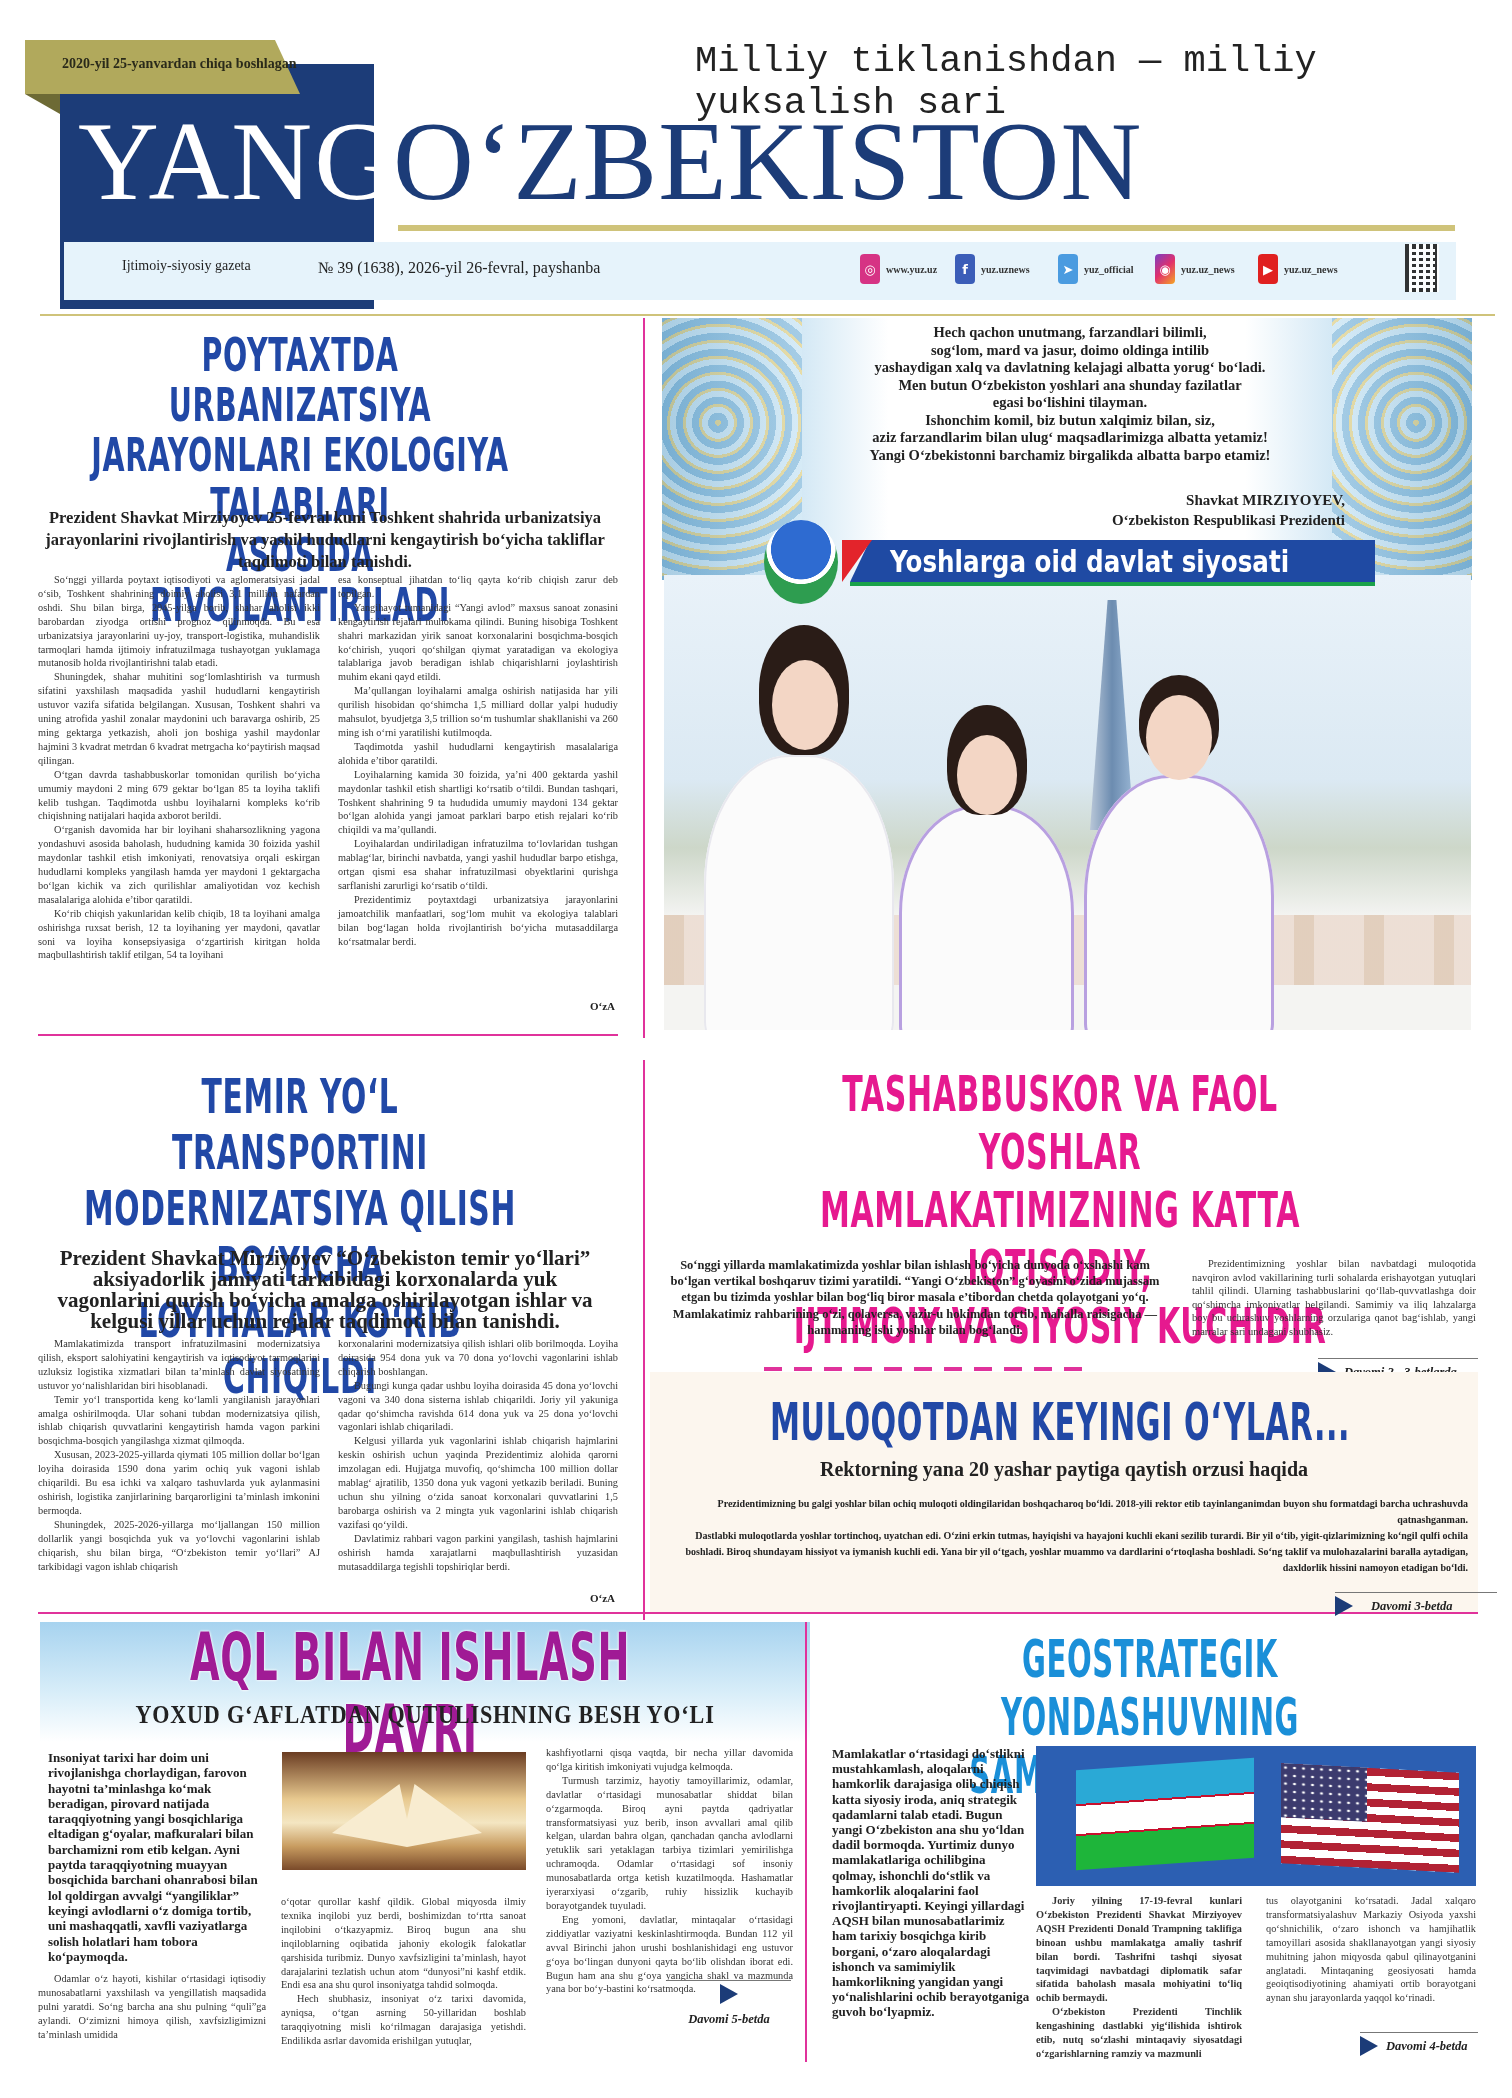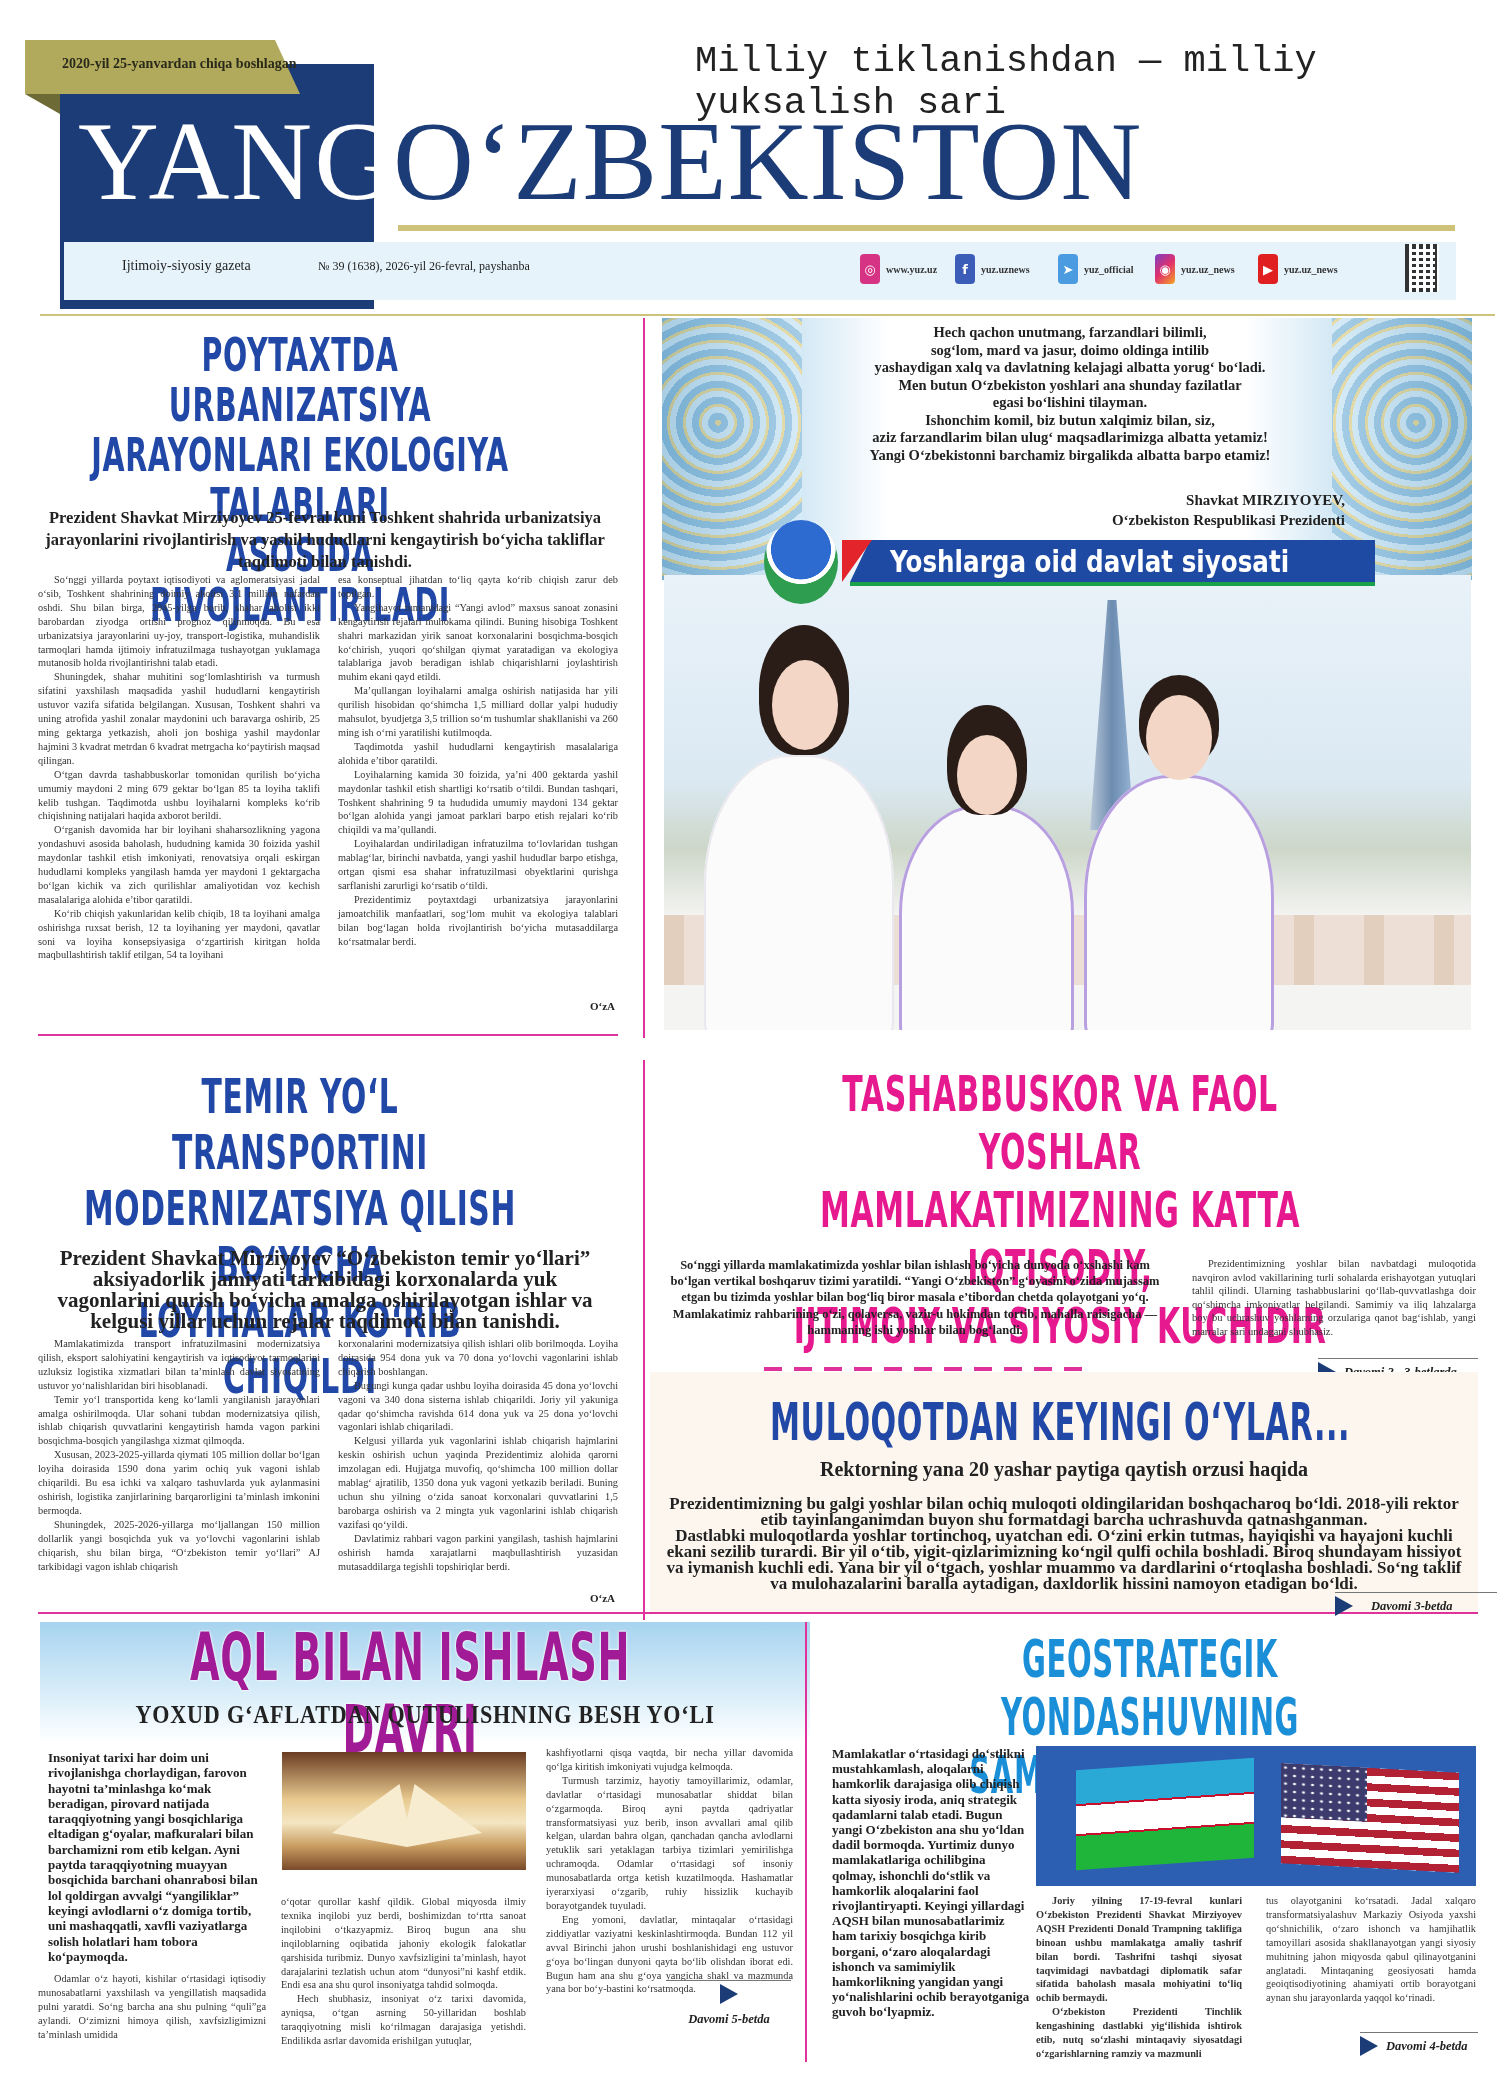--- a/index.html
+++ b/index.html
@@ -9,21 +9,21 @@
   .olive-tab{position:absolute;left:25px;top:40px;width:275px;height:54px;background:#b1a95c;clip-path:polygon(0 0,250px 0,275px 54px,0 54px);}
   .olive-fold{position:absolute;left:25px;top:94px;width:35px;height:20px;background:#6d6a35;clip-path:polygon(0 0,100% 0,100% 100%);}
   .tab-text{position:absolute;left:62px;top:56px;font-size:14px;font-weight:bold;color:#2a2a1a;font-family:"Liberation Serif",serif;}
   .navy-box{position:absolute;left:60px;top:64px;width:314px;height:245px;background:#1c3c78;}
   .yangi{position:absolute;left:78px;top:105px;font-size:112px;color:#fff;letter-spacing:2px;font-family:"Liberation Serif",serif;line-height:1;}
   .ozb{position:absolute;left:393px;top:105px;font-size:112px;color:#1c3c78;letter-spacing:1px;font-family:"Liberation Serif",serif;line-height:1;}
   .motto{position:absolute;left:695px;top:40px;font-size:37px;color:#222;font-family:Liberation Mono, monospace;}
   .olive-line{position:absolute;left:398px;top:225px;width:1057px;height:6px;background:#cfc37a;}
   .info-band{position:absolute;left:64px;top:242px;width:1392px;height:58px;background:#e6f3fb;}
   .gazeta{position:absolute;left:122px;top:258px;font-size:14px;color:#222;}
-  .issue{position:absolute;left:318px;top:259px;font-size:12px;color:#222;}
+  .issue{position:absolute;left:318px;top:259px;font-size:16px;color:#222;}
   .soc{position:absolute;top:254px;display:flex;align-items:center;gap:6px;font-size:10px;font-weight:bold;color:#333;}
   .soc .ico{width:20px;height:30px;border-radius:4px;display:flex;align-items:center;justify-content:center;color:#fff;font-size:13px;font-family:"DejaVu Sans",sans-serif;}
   .qr{position:absolute;left:1405px;top:244px;width:34px;height:48px;background:
     repeating-linear-gradient(90deg,#111 0 4px,#fff 4px 7px),#111;opacity:.85;}
   .qr:before{content:"";position:absolute;inset:4px;background:repeating-linear-gradient(0deg,#fff 0 3px,transparent 3px 6px);}
   .hr-olive{position:absolute;left:40px;top:314px;width:1455px;height:2px;background:#cfc37a;}
   
   .hl{position:absolute;font-family:"DejaVu Sans",sans-serif;font-weight:bold;text-align:center;transform:scaleX(.62);transform-origin:center top;letter-spacing:1px;}
   .lead{position:absolute;font-weight:bold;text-align:center;font-size:16.5px;line-height:22px;color:#222;}
   .body{position:absolute;font-size:10.3px;line-height:13.9px;text-align:justify;color:#333;}
@@ -202,21 +202,21 @@
   <div class="arrow-box" style="left:1318px;top:1358px;width:160px;">
     <span class="tri"></span>
     <span class="t">Davomi 2-, 3-betlarda</span>
   </div>
 </div>
 
 <div class="cream"></div>
 <div>
   <div class="hl" style="left:510px;top:1392px;width:1100px;font-size:52px;line-height:60px;color:#2148a6;transform:scaleX(.58);">MULOQOTDAN KEYINGI O‘YLAR...</div>
   <div class="abs" style="left:660px;top:1458px;width:808px;text-align:center;font-weight:bold;font-size:20px;color:#222;">Rektorning yana 20 yashar paytiga qaytish orzusi haqida</div>
-  <div class="abs" style="left:660px;top:1496px;width:808px;text-align:center;font-weight:bold;font-size:17px;line-height:16px;color:#222;">
+  <div class="abs" style="left:660px;top:1496px;width:808px;text-align:right;font-weight:bold;font-size:10px;line-height:16px;color:#222;">
     <div>Prezidentimizning bu galgi yoshlar bilan ochiq muloqoti oldingilaridan boshqacharoq bo‘ldi. 2018-yili rektor etib tayinlanganimdan buyon shu formatdagi barcha uchrashuvda qatnashganman.</div>
     <div>Dastlabki muloqotlarda yoshlar tortinchoq, uyatchan edi. O‘zini erkin tutmas, hayiqishi va hayajoni kuchli ekani sezilib turardi. Bir yil o‘tib, yigit-qizlarimizning ko‘ngil qulfi ochila boshladi. Biroq shundayam hissiyot va iymanish kuchli edi. Yana bir yil o‘tgach, yoshlar muammo va dardlarini o‘rtoqlasha boshladi. So‘ng taklif va mulohazalarini baralla aytadigan, daxldorlik hissini namoyon etadigan bo‘ldi.</div>
   </div>
   <div class="arrow-box" style="left:1335px;top:1592px;width:162px;gap:18px;">
     <span class="tri"></span>
     <span class="t">Davomi 3-betda</span>
   </div>
 </div>
 
 <div class="sky"></div>

